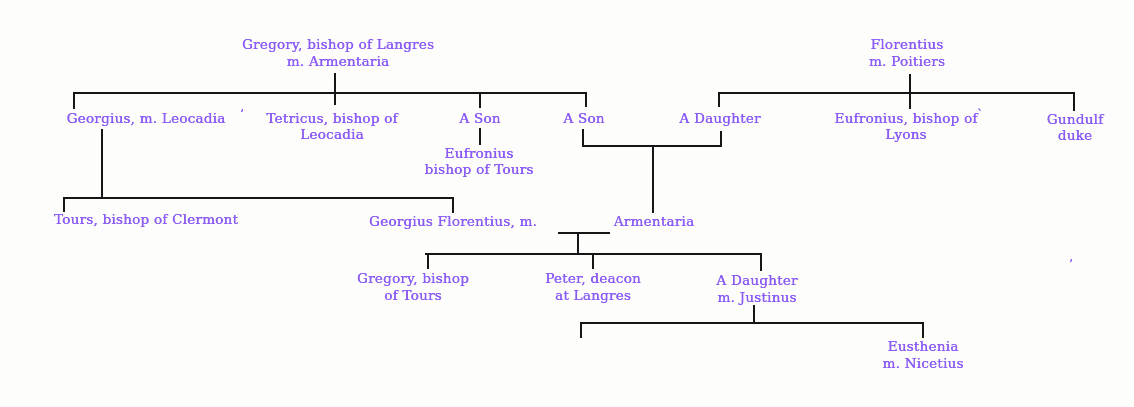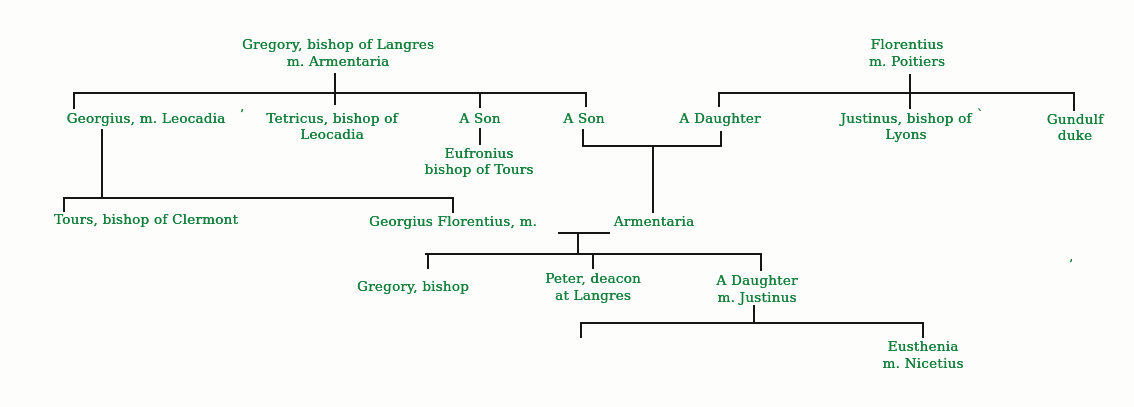--- a/index.html
+++ b/index.html
@@ -1,21 +1,21 @@
 <!DOCTYPE html>
 <html><head>
 <meta charset="utf-8">
 <style>
   html,body{margin:0;padding:0;background:#ffffff;}
   .canvas{
     position:relative;
     width:1134px;height:407px;
     background:#fdfdfb;
     font-family:"DejaVu Serif", serif;
-    color:#15803d;
+    color:#8b5cf6;
     overflow:hidden;
   }
   .hl{position:absolute;height:2px;background:#161616;}
   .vl{position:absolute;width:2px;background:#161616;}
   .lbl{
     position:absolute;
     transform:translateX(-50%);
     text-align:center;
     font-size:13.5px;
     line-height:16px;
@@ -101,21 +101,21 @@
 
   <div class="lbl" style="left:584px;top:110px">
     <span>A Son</span>
   </div>
 
   <div class="lbl" style="left:720px;top:110px">
     <span>A Daughter</span>
   </div>
 
   <div class="lbl" style="left:906px;top:110px">
-    <span>Justinus, bishop of</span>
+    <span>Eufronius, bishop of</span>
     <span>Lyons</span>
   </div>
 
   <div class="lbl" style="left:1075px;top:111px">
     <span>Gundulf</span>
     <span>duke</span>
   </div>
 
   <div class="lbl" style="left:479px;top:145px">
     <span>Eufronius</span>
@@ -127,22 +127,23 @@
   </div>
 
   <div class="lbl" style="left:453px;top:213px">
     <span>Georgius Florentius, m.</span>
   </div>
 
   <div class="lbl" style="left:654px;top:213px">
     <span>Armentaria</span>
   </div>
 
-  <div class="lbl big" style="left:413px;top:278px">
+  <div class="lbl big" style="left:413px;top:270px">
     <span>Gregory, bishop</span>
+    <span>of Tours</span>
   </div>
 
   <div class="lbl big" style="left:593px;top:270px">
     <span>Peter, deacon</span>
     <span>at Langres</span>
   </div>
 
   <div class="lbl big" style="left:757px;top:272px">
     <span>A Daughter</span>
     <span>m. Justinus</span>

